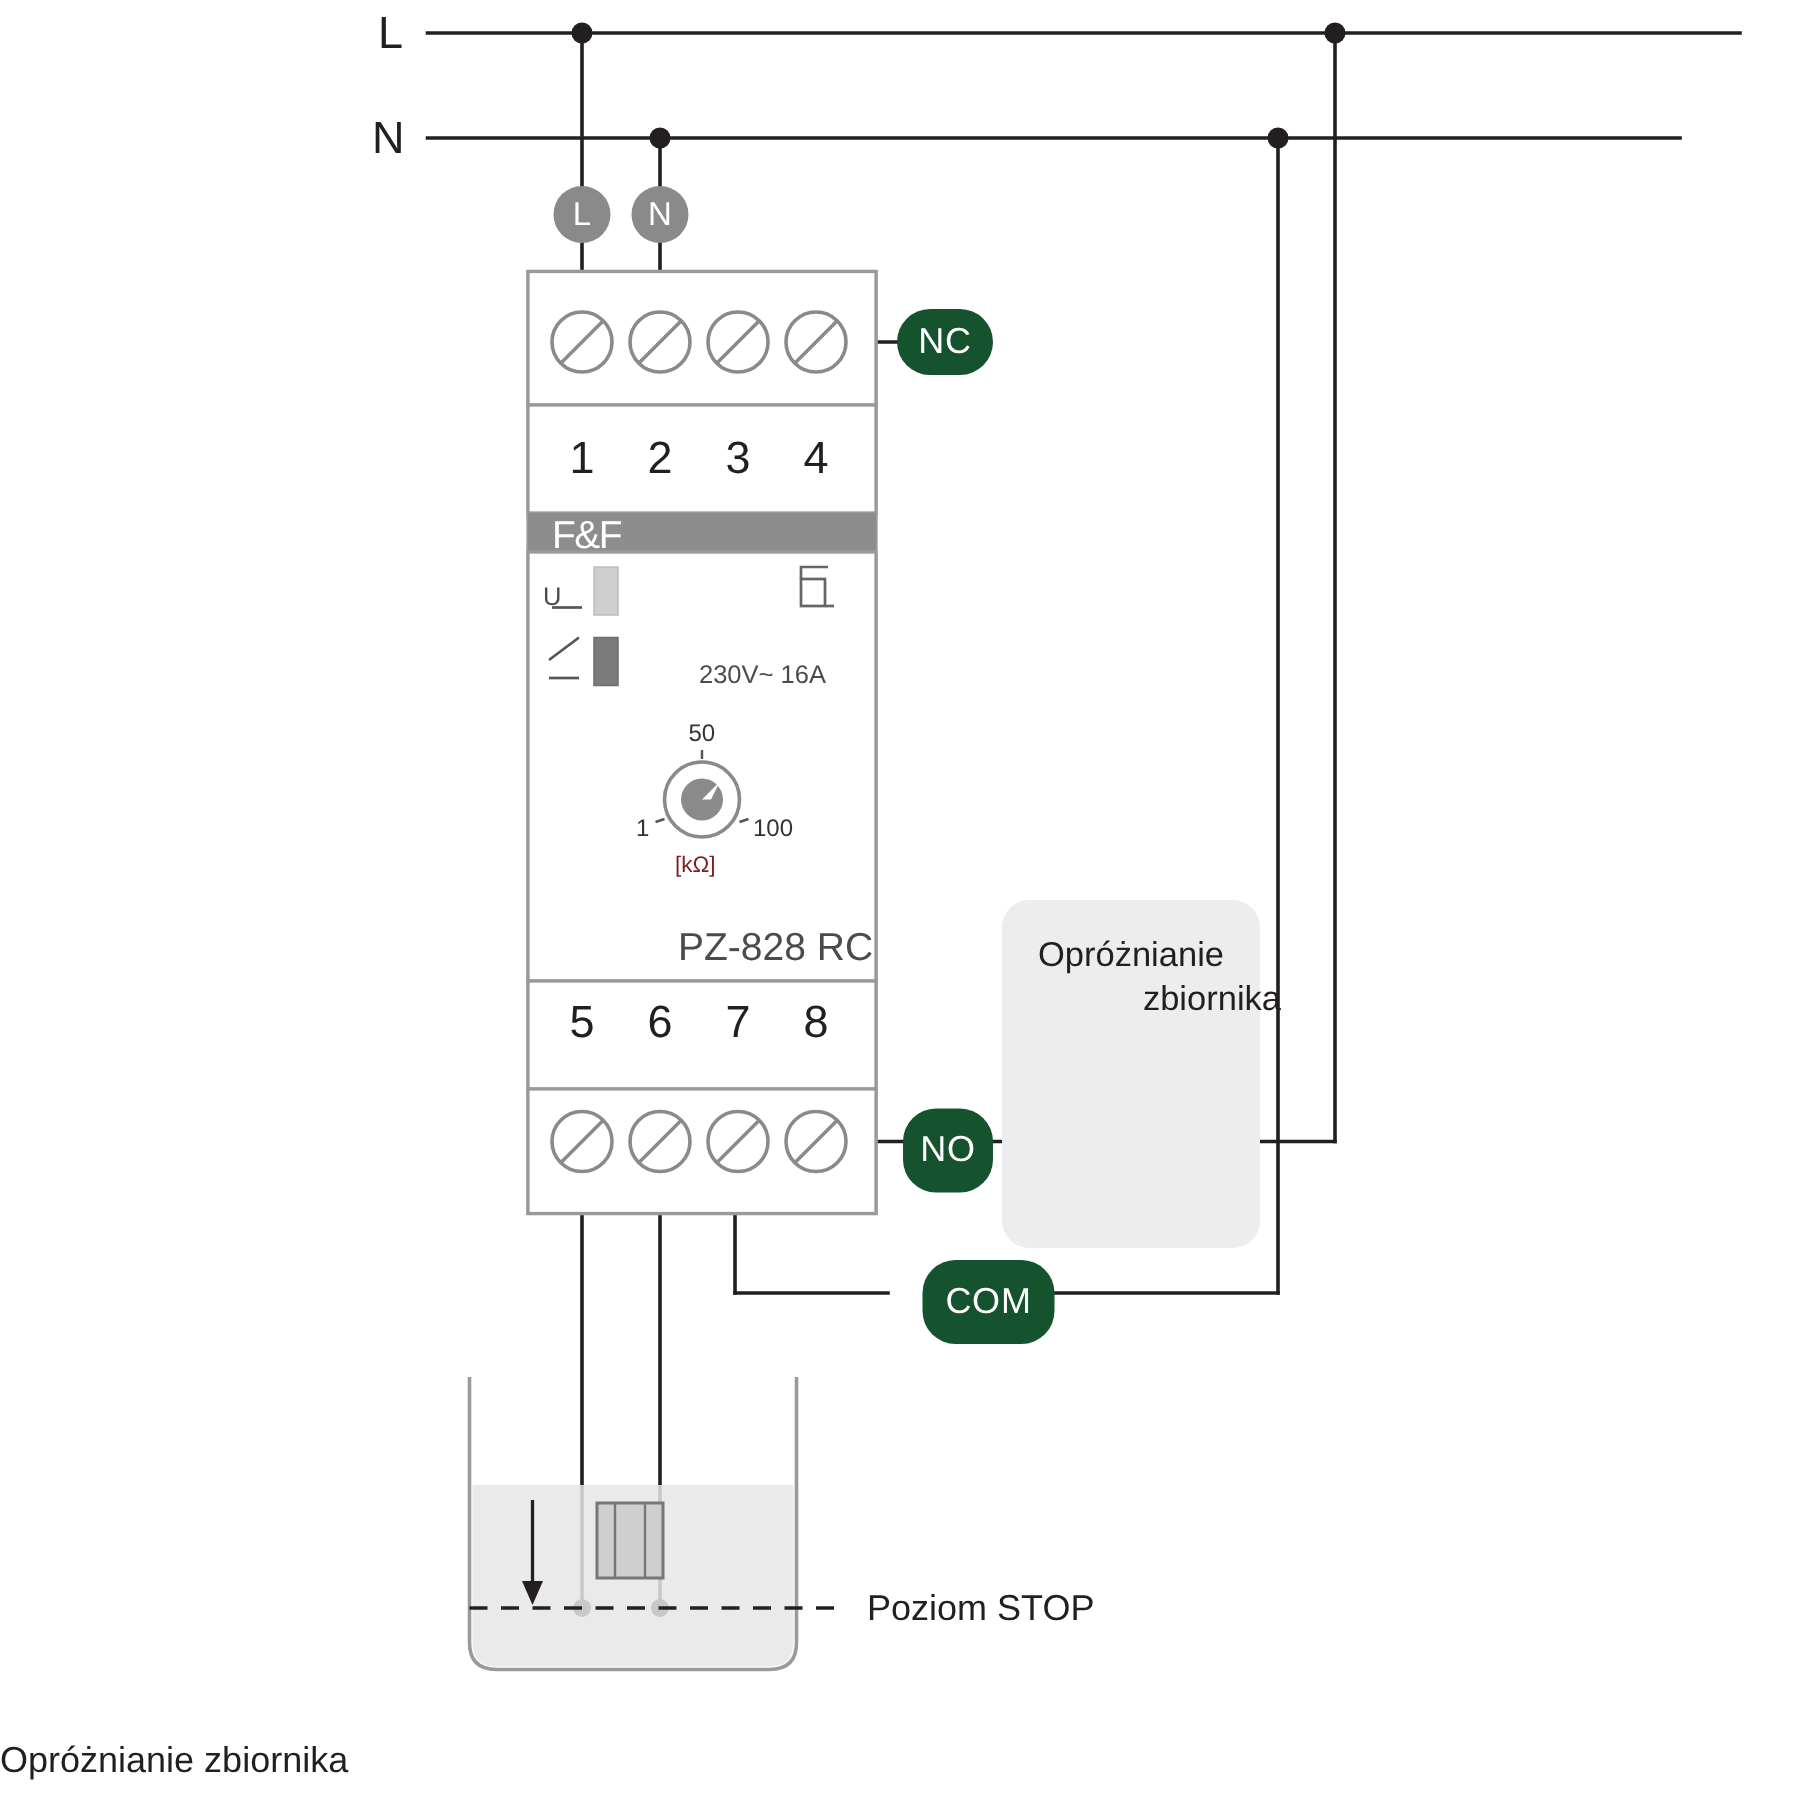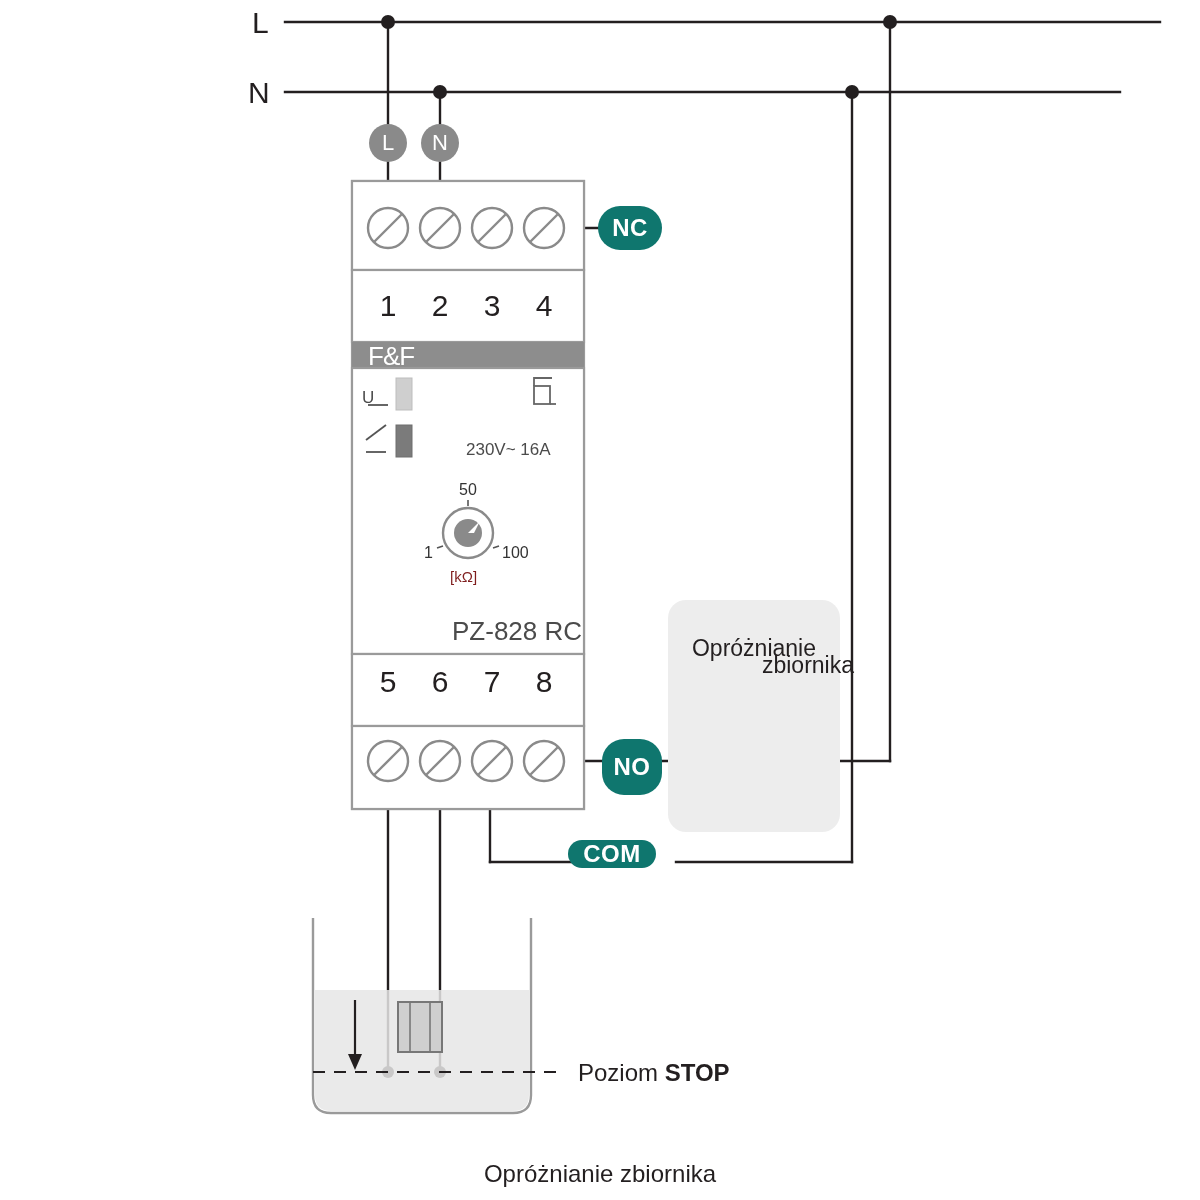--- a/index.html
+++ b/index.html
@@ -33,26 +33,25 @@
   }
   .rail-label {
     font-size: 30px;
     color: #231f20;
   }
   .pill {
     position: absolute;
     display: flex;
     align-items: center;
     justify-content: center;
-    background: #0f766e;
+    background: #14532d;
     color: #ffffff;
     font-size: 24px;
     border-radius: 22px;
     letter-spacing: 0.5px;
-    font-weight: bold;
   }
   .circ-term {
     position: absolute;
     display: flex;
     align-items: center;
     justify-content: center;
     background: #8a8a8a;
     color: #ffffff;
     width: 38px;
     height: 38px;
@@ -96,26 +95,25 @@
     color: #231f20;
     text-align: center;
     line-height: 1.25;
     width: 200px;
   }
   .stop-label {
     position: absolute;
     font-size: 24px;
     color: #231f20;
   }
-  .stop-label b { font-weight: bold; }
+  .stop-label b { font-weight: normal; }
   .figure-caption {
     position: absolute;
     font-size: 24px;
     color: #231f20;
-    text-align: center;
     width: 1200px;
     left: 0;
   }
   .ff-logo {
     position: absolute;
     font-size: 26px;
     font-weight: normal;
     color: #ffffff;
     letter-spacing: -1px;
   }
@@ -269,21 +267,21 @@
   <div class="lbl rail-label" style="left:252px; top:6px;">L</div>
   <div class="lbl rail-label" style="left:248px; top:76px;">N</div>
 
   <div class="circ-term" style="left:369px; top:124px;">L</div>
   <div class="circ-term" style="left:421px; top:124px;">N</div>
 
   <div class="pill" style="left:598px; top:206px; width:64px; height:44px;">NC</div>
 
   <div class="pill" style="left:602px; top:739px; width:60px; height:56px;">NO</div>
 
-  <div class="pill" style="left:568px; top:840px; width:88px; height:28px;">COM</div>
+  <div class="pill" style="left:615px; top:840px; width:88px; height:56px;">COM</div>
 
   <div class="ff-logo" style="left:368px; top:341px;">F&amp;F</div>
 
   <div class="term-num" style="left:368px; top:289px; width:40px;">1</div>
   <div class="term-num" style="left:420px; top:289px; width:40px;">2</div>
   <div class="term-num" style="left:472px; top:289px; width:40px;">3</div>
   <div class="term-num" style="left:524px; top:289px; width:40px;">4</div>
 
   <div class="term-num" style="left:368px; top:665px; width:40px;">5</div>
   <div class="term-num" style="left:420px; top:665px; width:40px;">6</div>
@@ -295,20 +293,20 @@
   <div class="dev-volt" style="left:466px; top:440px;">230V~  16A</div>
 
   <div class="knob-num" style="left:459px; top:481px;">50</div>
   <div class="knob-num" style="left:424px; top:544px;">1</div>
   <div class="knob-num" style="left:502px; top:544px;">100</div>
   <div class="knob-unit" style="left:450px; top:568px;">[kΩ]</div>
 
   <div class="dev-model" style="left:452px; top:616px;">PZ-828 RC</div>
 
   <div class="pump-box" style="left:668px; top:600px; width:172px; height:232px;"></div>
-  <div class="pump-caption" style="left:654px; top:622px;margin-top:12px;">Opróżnianie</div>
+  <div class="pump-caption" style="left:654px; top:622px;">Opróżnianie</div>
   <div class="pump-caption" style="left:654px; top:651px;text-align:right;">zbiornika</div>
 
   <div class="stop-label" style="left:578px; top:1059px;"><span>Poziom </span><b>STOP</b></div>
 
   <div class="figure-caption" style="top:1160px;">Opróżnianie zbiornika</div>
 
 </div>
 
 </body></html>

